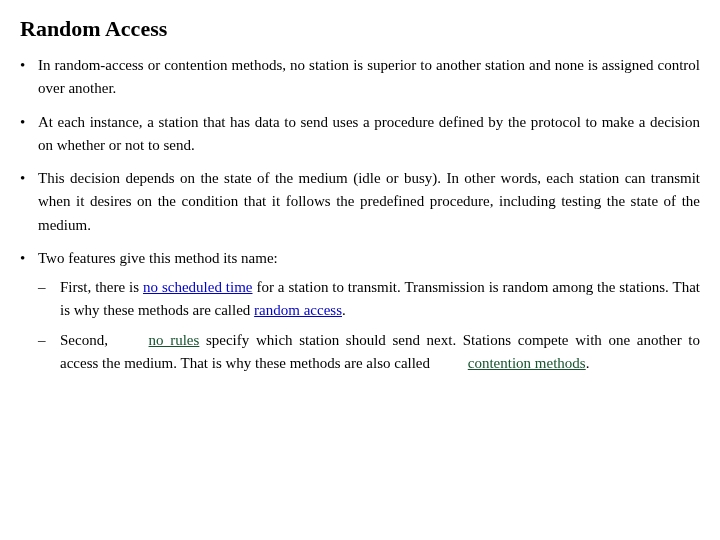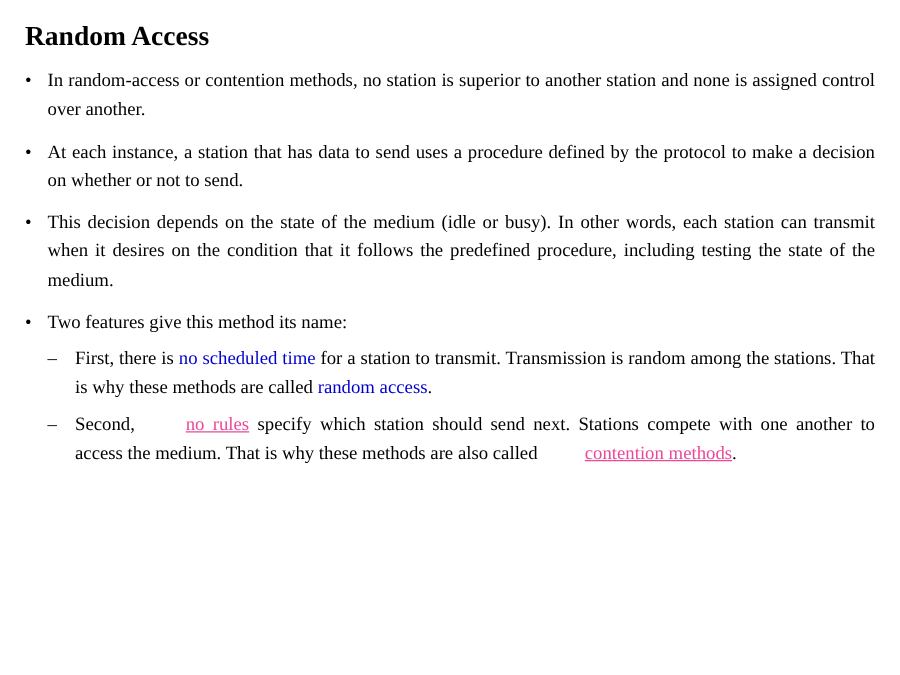--- a/index.html
+++ b/index.html
@@ -69,24 +69,25 @@
       min-width: 22px;
       font-size: 15px;
     }
 
     .sub-content {
       flex: 1;
     }
 
     .highlight-blue {
       color: #0000cd;
+      text-decoration: underline;
     }
 
     .highlight-orange {
-      color: #ec4899;
+      color: #14532d;
       text-decoration: underline;
       margin-left: 34px;
     }
   </style>
 </head>
 <body>
 
 <h1>Random Access</h1>
 
 <ul class="main-list">

